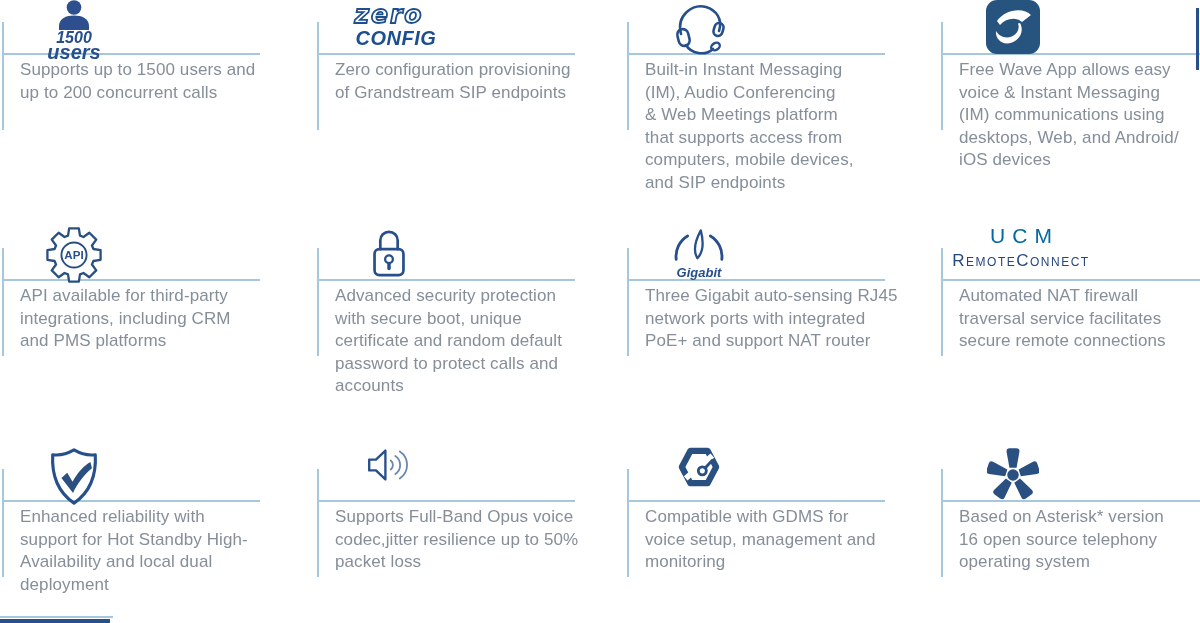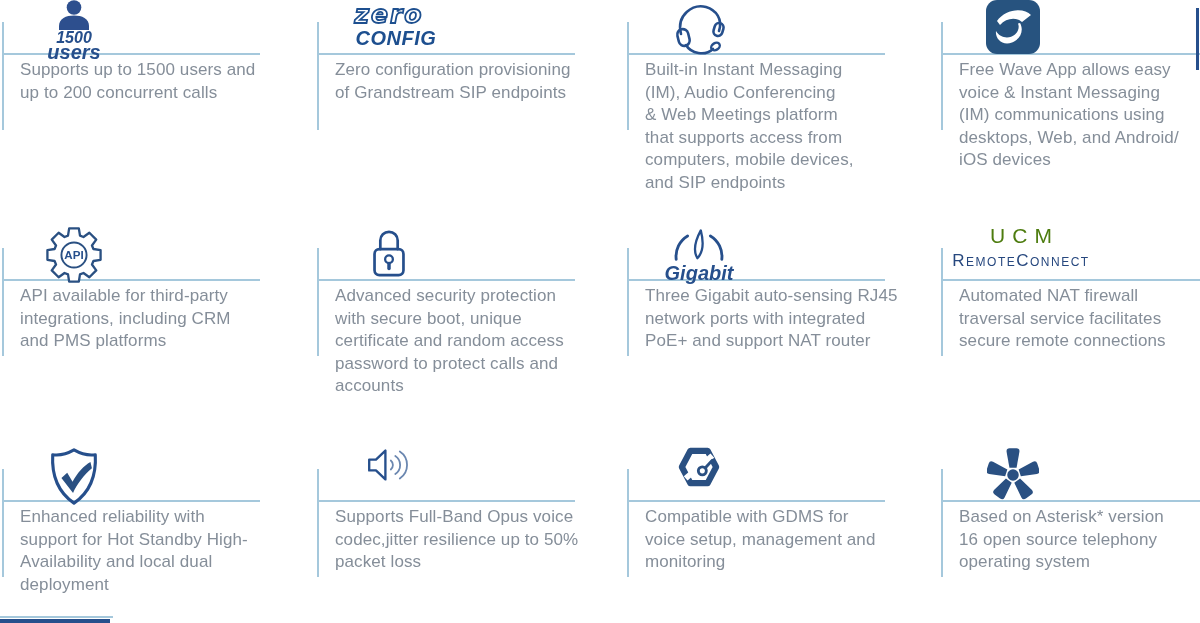--- a/index.html
+++ b/index.html
@@ -37,22 +37,22 @@
   .zero-word{
     font-family:"DejaVu Sans","Liberation Sans",sans-serif;
     font-size:25px;line-height:30px;font-weight:bold;font-style:italic;
     letter-spacing:2px;color:var(--navy-deep);
   }
   @supports (-webkit-text-stroke: 2px #000){
     .zero-word{color:#fff;-webkit-text-stroke:1.8px var(--navy-deep);}
   }
   .config-word{font-size:20px;line-height:17px;font-weight:bold;font-style:italic;
     letter-spacing:0.5px;color:var(--navy-deep);margin-left:14px;}
-  .gigabit-word{font-size:20px;line-height:18px;font-weight:bold;font-style:italic;color:var(--navy);}
-  .ucm-word{font-size:21px;line-height:20px;letter-spacing:7px;color:#4d7c0f;margin-left:7px;}
+  .gigabit-word{font-size:13px;line-height:18px;font-weight:bold;font-style:italic;color:var(--navy);}
+  .ucm-word{font-size:21px;line-height:20px;letter-spacing:7px;color:#0369a1;margin-left:7px;}
   .rc-word{font-variant:small-caps;font-size:17px;line-height:16px;letter-spacing:1.5px;
     color:#26477e;margin-top:7px;}
   .api-text{font-size:12px;font-weight:bold;fill:var(--navy);
     font-family:"Liberation Sans","DejaVu Sans",sans-serif;}
 
   svg{display:block;}
   .stroke-ic{stroke:var(--navy);fill:none;stroke-linecap:round;stroke-linejoin:round;}
 
   
   .right-cut{position:absolute;left:1196px;top:8px;width:3px;height:62px;background:var(--navy);}
@@ -159,21 +159,21 @@
         <svg width="44" height="54" viewBox="0 0 44 56">
           <path class="stroke-ic" stroke-width="2.8" d="M13,24 V15 a9,9 0 0 1 18,0 V24"></path>
           <rect class="stroke-ic" stroke-width="2.8" x="7" y="24" width="30" height="27" rx="5"></rect>
           <circle class="stroke-ic" stroke-width="2.4" cx="22" cy="34.5" r="4"></circle>
           <path class="stroke-ic" stroke-width="3.6" d="M22,39 V44"></path>
         </svg>
       </div>
     </div>
     <div class="desc">Advanced security protection
 with secure boot, unique
-certificate and random access
+certificate and random default
 password to protect calls and
 accounts</div>
   </div>
 
   <div class="cell col-3 row-2">
     <div class="icon-area">
       <div class="vline"></div>
       <div class="icon-wrap mb20">
         <svg width="62" height="38" viewBox="0 0 62 40">
           <path class="stroke-ic" stroke-width="3" d="M7,35 A25,25 0 0 1 19,10.5"></path>

